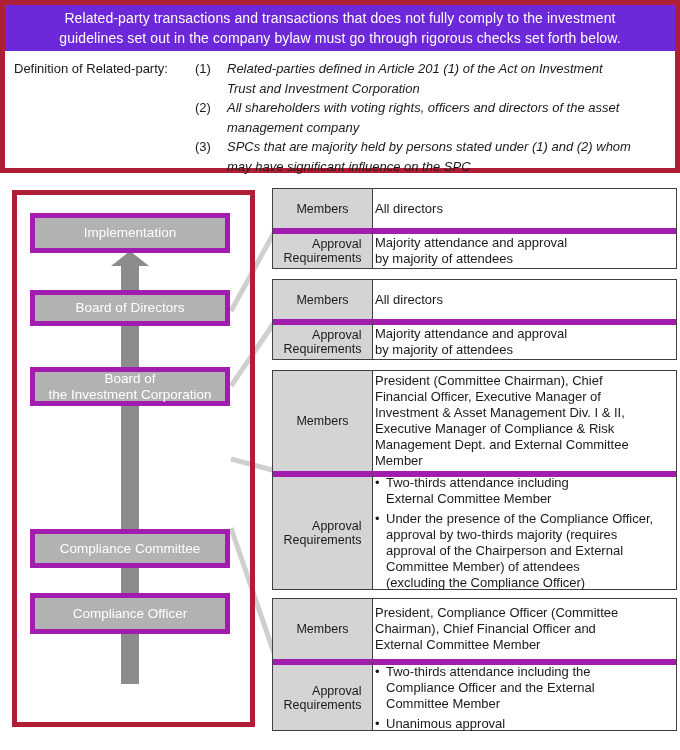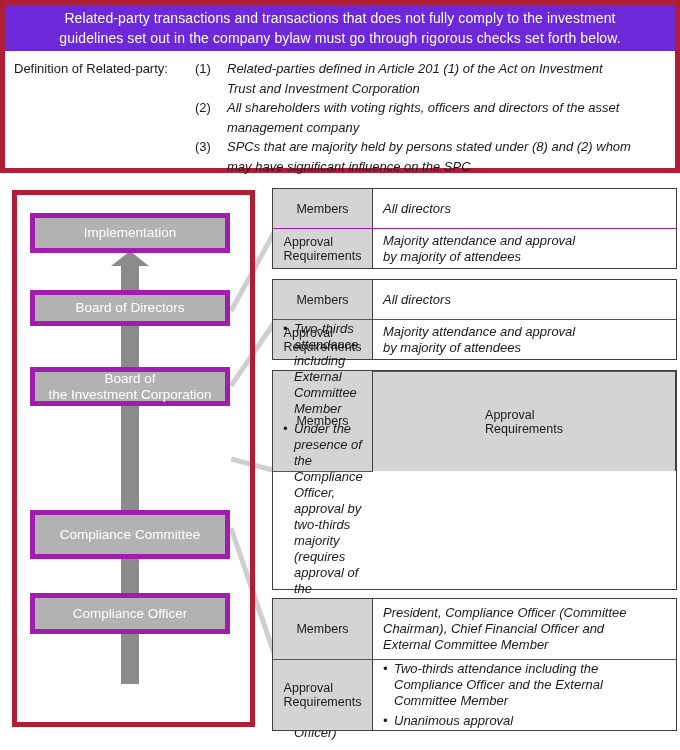--- a/index.html
+++ b/index.html
@@ -31,21 +31,21 @@
   .flow-box{
     position:absolute;left:30px;width:200px;box-sizing:border-box;
     background:#b2b2b2;border:5px solid #a21caf;color:#ffffff;
     display:flex;align-items:center;justify-content:center;text-align:center;
     font-size:13.5px;line-height:16px;white-space:pre-line;z-index:2;
   }
   .fb1{top:213px;height:40px;}
   .fb2{top:290px;height:36px;}
   .fb3{top:367px;height:39px;}
   .fb4{top:442px;height:39px;}
-  .fb5{top:510px;height:49px;}
+  .fb5{top:529px;height:39px;}
   .fb6{top:593px;height:41px;}
   .fb7{top:667px;height:40px;}
   .arrow-stem{
     position:absolute;left:121px;top:263px;width:18px;height:421px;
     background:#8c8c8c;z-index:1;
   }
   .arrow-head{
     position:absolute;left:111px;top:251px;width:0;height:0;
     border-left:19px solid transparent;border-right:19px solid transparent;
     border-bottom:15px solid #8c8c8c;z-index:1;
@@ -56,28 +56,28 @@
     position:absolute;left:272px;width:405px;display:grid;
     grid-template-columns:100px 1fr;border:1px solid #404040;
     box-sizing:border-box;background:#fff;z-index:2;font-size:13px;
   }
   .t1{top:188px;grid-template-rows:39px 40px;}
   .t2{top:279px;grid-template-rows:39px 40px;}
   .t3{top:370px;grid-template-rows:100px 118px;}
   .t4{top:598px;grid-template-rows:60px 71px;}
   .th{
     background:#d4d4d4;border-right:1px solid #404040;
-    display:flex;align-items:center;justify-content:center;text-align:left;
+    display:flex;align-items:center;justify-content:center;text-align:right;
     font-size:12.5px;line-height:14px;white-space:pre-line;padding:13px;box-sizing:border-box;
   }
   .td{
     display:flex;flex-direction:column;justify-content:center;
-    padding:3px 6px 3px 10px;box-sizing:border-box;line-height:16px;font-style:italic;
+    padding:3px 6px 3px 2px;box-sizing:border-box;line-height:16px;
   }
-  .row2{border-top:1px solid #a21caf;}
+  .row2{border-top:6px solid #a21caf;}
   .plain-text{white-space:pre-line;}
   .bullet{display:flex;margin:2px 0;}
   .bullet-dot{flex:none;width:11px;}
   .bullet-text{white-space:pre-line;}
 </style>
 </head>
 <body>
 
 <div class="page">
 
@@ -99,21 +99,21 @@
           <span class="def-text">Related-parties defined in Article 201 (1) of the Act on Investment
 Trust and Investment Corporation</span>
         </div>
         <div class="def-item">
           <span class="def-num">(2)</span>
           <span class="def-text">All shareholders with voting rights, officers and directors of the asset
 management company</span>
         </div>
         <div class="def-item">
           <span class="def-num">(3)</span>
-          <span class="def-text">SPCs that are majority held by persons stated under (8) and (2)  whom
+          <span class="def-text">SPCs that are majority held by persons stated under (1) and (2)  whom
 may have significant influence on the SPC</span>
         </div>
       </div>
     </div>
   </div>
 
   <div class="flow-frame"></div>
   <div class="arrow-stem"></div>
   <div class="arrow-head"></div>
 
@@ -137,20 +137,26 @@
     <div class="th">Members</div>
     <div class="td plain-text">All directors</div>
     <div class="th row2">Approval
 Requirements</div>
     <div class="td row2 plain-text">Majority attendance and approval
 by majority of attendees</div>
   </div>
 
   <div class="info-table t3">
     <div class="th">Members</div>
+    <div class="td plain-text">President (Committee Chairman), Chief
+Financial Officer, Executive Manager of
+Investment &amp; Asset Management Div. I &amp; II,
+Executive Manager of Compliance &amp; Risk
+Management Dept. and External Committee
+Member</div>
     <div class="th row2">Approval
 Requirements</div>
     <div class="td row2">
       <div class="bullet">
         <span class="bullet-dot">•</span>
         <span class="bullet-text">Two-thirds attendance including
 External Committee Member</span>
       </div>
       <div class="bullet">
         <span class="bullet-dot">•</span>

